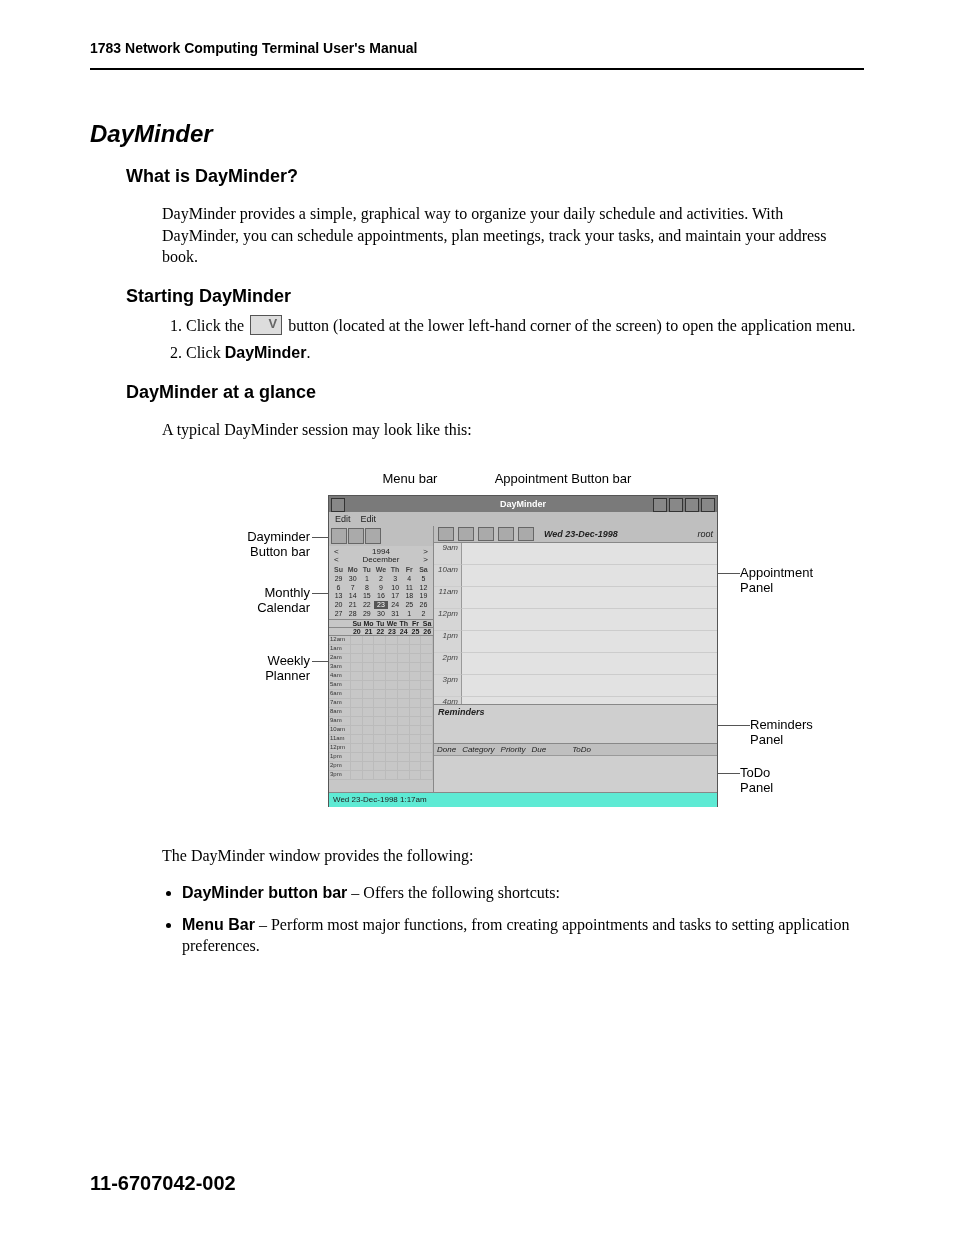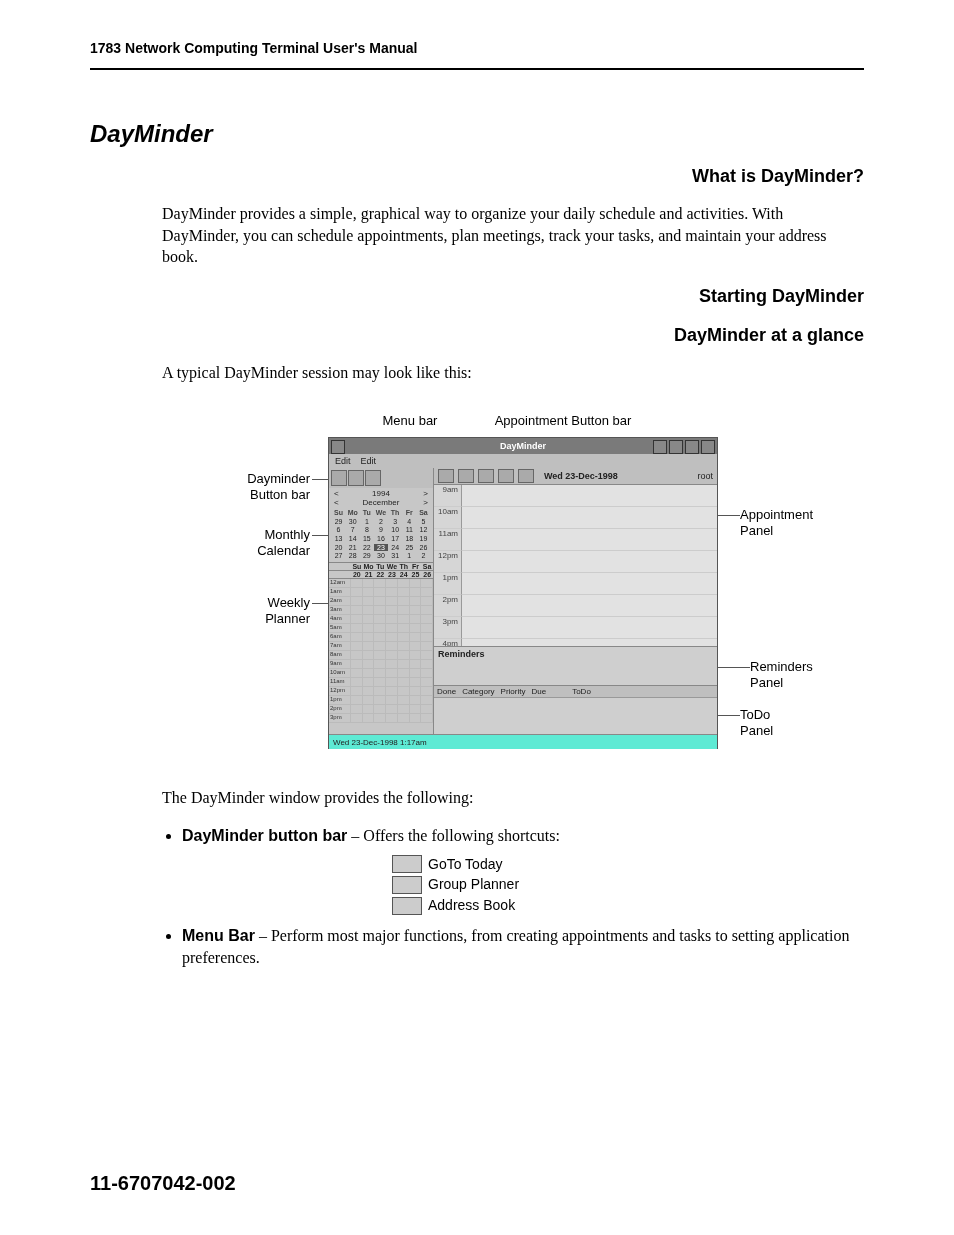--- a/index.html
+++ b/index.html
@@ -31,21 +31,20 @@
     font-style: italic;
     font-weight: bold;
     font-size: 24px;
     margin: 0 0 12px 0;
   }
   h2.sub-title {
     font-family: Arial, Helvetica, sans-serif;
     font-weight: bold;
     font-size: 18px;
     margin: 18px 0 8px 36px;
-    text-align: right;
   }
   .body-block {
     margin-left: 72px;
     font-size: 16px;
     line-height: 1.35;
   }
   ol.steps {
     margin: 4px 0 0 0;
     padding-left: 24px;
   }
@@ -186,20 +185,21 @@
     padding-left:4px;
     display:flex;
     align-items:center;
     border-top:1px solid #888;
   }
   .right-pane {
     flex:1;
     display:flex;
     flex-direction:column;
     background:#a16207;
+    font-style:italic;
   }
   .appt-bar {
     height:16px;
     display:flex;
     align-items:center;
     gap:4px;
     padding:0 4px;
     background:#bfbfbf;
     border-bottom:1px solid #888;
   }
@@ -278,20 +278,33 @@
   <div class="running-head">1783 Network Computing Terminal User's Manual</div>
 
   <h1 class="section-title">DayMinder</h1>
 
   <h2 class="sub-title">What is DayMinder?</h2>
   <div class="body-block">
     <p>DayMinder provides a simple, graphical way to organize your daily schedule and activities. With DayMinder, you can schedule appointments, plan meetings, track your tasks, and maintain your address book.</p>
   </div>
 
   <h2 class="sub-title">Starting DayMinder</h2>
+  <div class="body-block">
+    <ol class="steps">
+      <li>
+        <span>Click the </span>
+        <span class="inline-icon"></span>
+        <span> button (located at the lower left-hand corner of the screen) to open the application menu.</span>
+      </li>
+      <li>
+        <span>Click </span>
+        <span class="bold-sans">DayMinder</span><span>.</span>
+      </li>
+    </ol>
+  </div>
 
   <h2 class="sub-title">DayMinder at a glance</h2>
   <div class="body-block">
     <p>A typical DayMinder session may look like this:</p>
   </div>
 
   <div class="figure-area">
 
     <div class="callout" style="left:280px; top:6px; width:80px; text-align:center;">Menu bar</div>
     <div class="callout" style="left:388px; top:6px; width:170px; text-align:center;">Appointment Button bar</div>
@@ -606,34 +619,20 @@
         <span>Wed 23-Dec-1998 1:17am</span>
       </div>
     </div>
   </div>
 
   <div class="body-block">
     <p>The DayMinder window provides the following:</p>
     <ul class="bullet-list">
       <li>
         <span class="bold-sans">DayMinder button bar</span><span> – Offers the following shortcuts:</span>
-        <div class="shortcut-block">
-          <div class="shortcut-row">
-            <span class="sc-icon"></span>
-            <span>GoTo Today</span>
-          </div>
-          <div class="shortcut-row">
-            <span class="sc-icon"></span>
-            <span>Group Planner</span>
-          </div>
-          <div class="shortcut-row">
-            <span class="sc-icon"></span>
-            <span>Address Book</span>
-          </div>
-        </div>
       </li>
       <li>
         <span class="bold-sans">Menu Bar</span><span> – Perform most major functions, from creating appointments and tasks to setting application preferences.</span>
       </li>
     </ul>
   </div>
 
   <div class="footer">
     <span>11-6</span>
     <span>707042-002</span>

